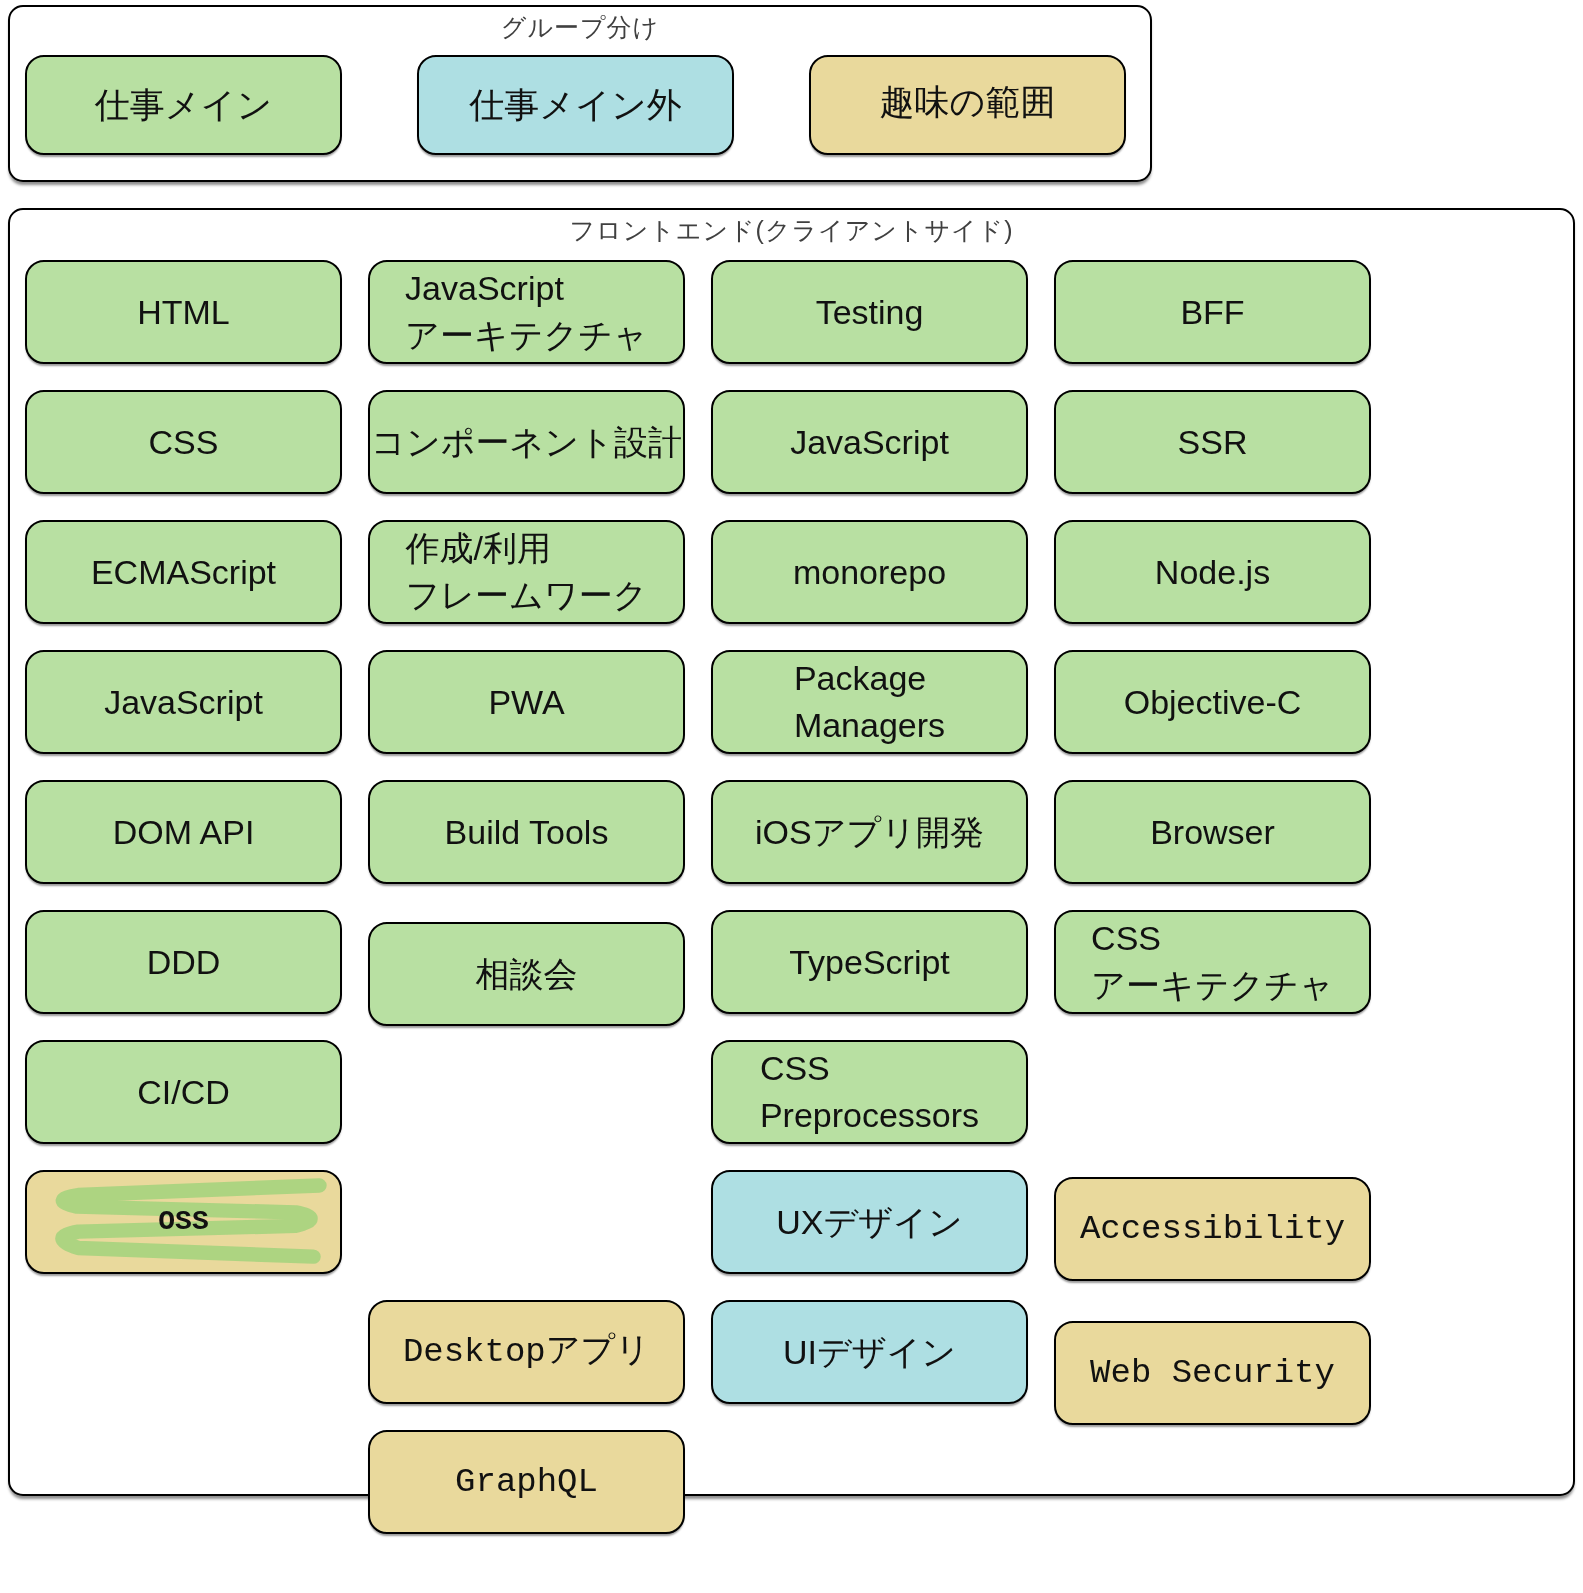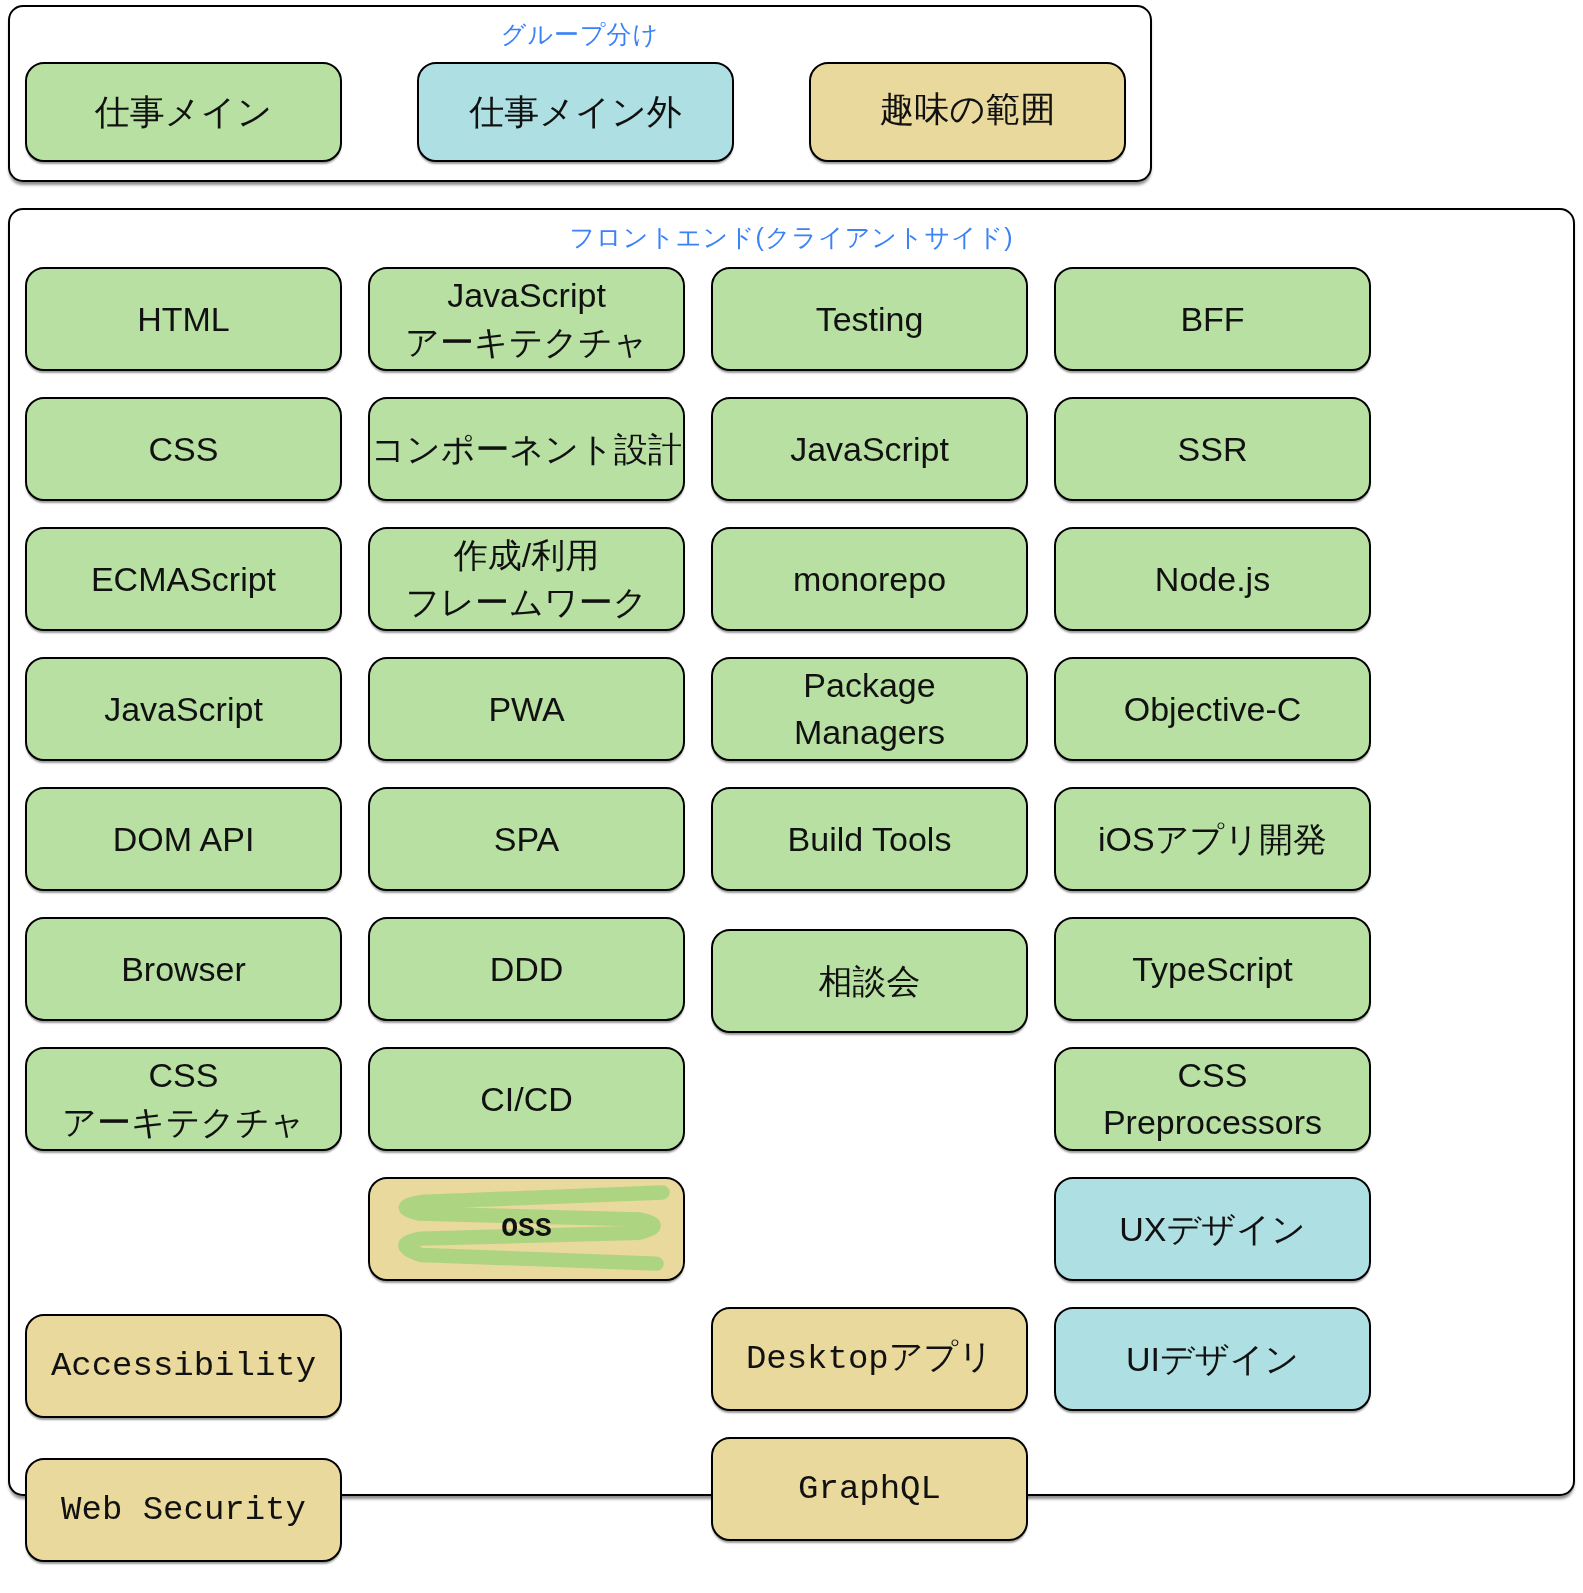--- a/index.html
+++ b/index.html
@@ -16,23 +16,23 @@
     background: #fff;
     border: 2px solid #000;
     border-radius: 15px;
     box-shadow: 0 4px 3px -1px rgba(0,0,0,0.45);
     box-sizing: border-box;
     position: relative;
   }
   .panel-title {
     text-align: center;
     font-size: 25px;
-    padding-top: 11px;
+    padding-top: 4px;
     letter-spacing: 1px;
-    color: #3b82f6;
+    color: #404040;
   }
   #legend-panel {
     margin: 5px 0 0 8px;
     width: 1144px;
     height: 177px;
   }
   .legend-row {
     display: flex;
     margin: 11px 0 0 15px;
     gap: 75px;
@@ -55,21 +55,21 @@
   .box {
     width: 317px;
     height: 104px;
     box-sizing: border-box;
     border: 2px solid #000;
     border-radius: 19px;
     box-shadow: 0 3px 2px -1px rgba(0,0,0,0.4);
     display: flex;
     align-items: center;
     justify-content: center;
-    text-align: center;
+    text-align: left;
     position: relative;
     overflow: hidden;
   }
   .legend-row .box { height: 100px; }
   .box .label {
     position: relative;
     z-index: 2;
     font-size: 34px;
     line-height: 1.38;
     font-weight: 400;
@@ -236,27 +236,20 @@
         <div class="cell">
           <div class="box green">
             <div class="label">
               <span>DOM API</span>
             </div>
           </div>
         </div>
         <div class="cell">
           <div class="box green">
             <div class="label">
-              <span>SPA</span>
-            </div>
-          </div>
-        </div>
-        <div class="cell">
-          <div class="box green">
-            <div class="label">
               <span>Build Tools</span>
             </div>
           </div>
         </div>
         <div class="cell">
           <div class="box green">
             <div class="label">
               <span>iOSアプリ開発</span>
             </div>
           </div>

